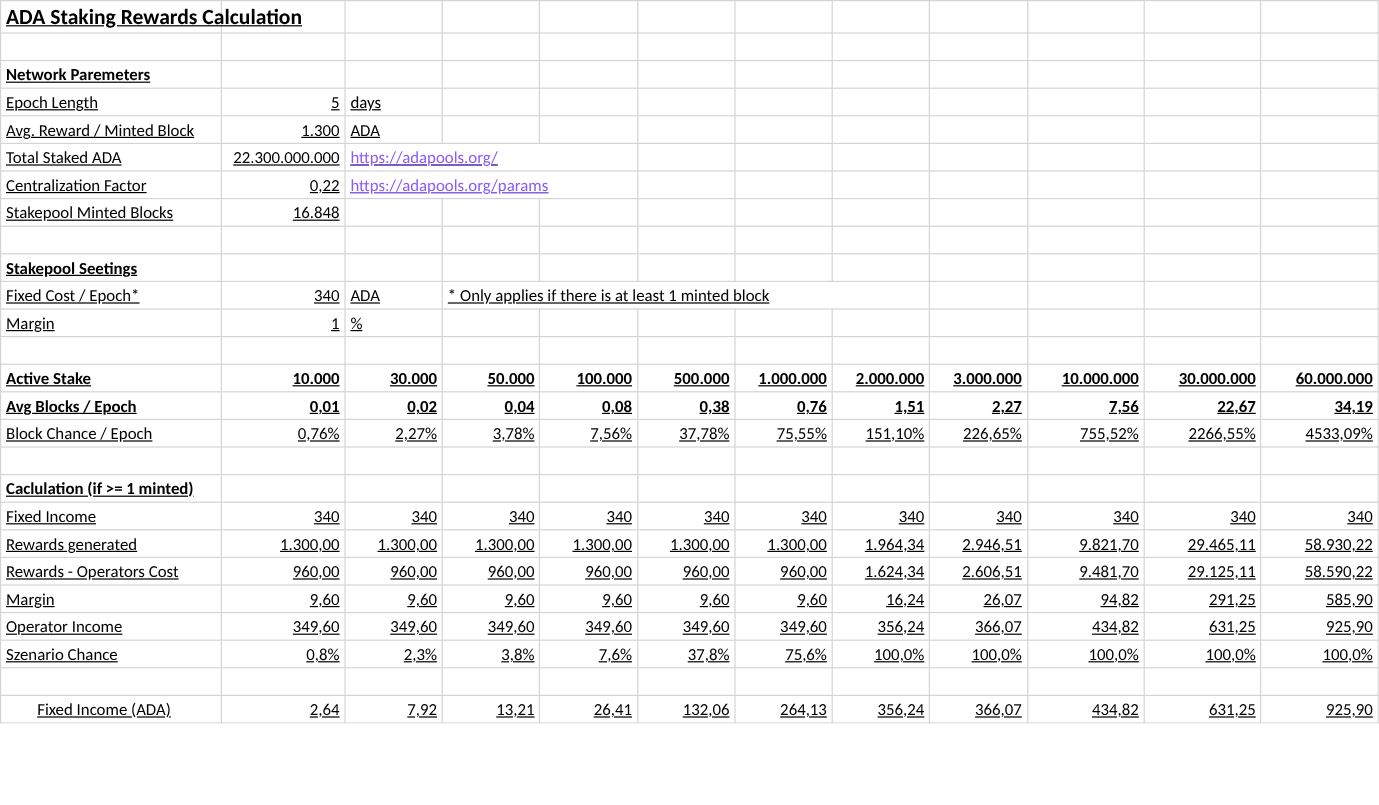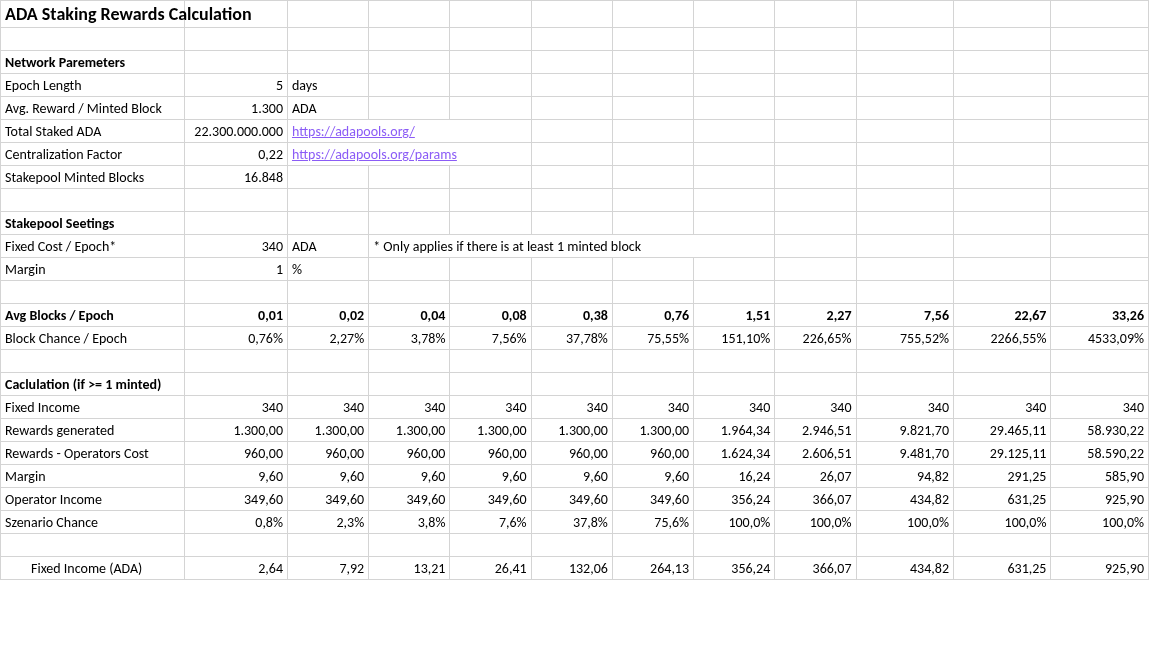--- a/index.html
+++ b/index.html
@@ -7,20 +7,21 @@
     font-size: 14px;
     color: #000;
     margin: 0;
     padding: 0;
     background: #fff;
   }
   table {
     border-collapse: collapse;
     width: 1149px;
     table-layout: fixed;
+    text-decoration: underline;
   }
   td {
     border: 1px solid #d4d4d4;
     padding: 2px 4px;
     height: 18px;
     overflow: visible;
     white-space: nowrap;
     vertical-align: bottom;
   }
   .c0 { width: 170px; }
@@ -229,32 +230,46 @@
         <td></td>
         <td></td>
         <td></td>
         <td></td>
         <td></td>
         <td></td>
         <td></td>
       </tr>
 
 <tr class="bold">
+  <td>Active Stake</td>
+  <td class="num">10.000</td>
+  <td class="num">30.000</td>
+  <td class="num">50.000</td>
+  <td class="num">100.000</td>
+  <td class="num">500.000</td>
+  <td class="num">1.000.000</td>
+  <td class="num">2.000.000</td>
+  <td class="num">3.000.000</td>
+  <td class="num">10.000.000</td>
+  <td class="num">30.000.000</td>
+  <td class="num">60.000.000</td>
+</tr>
+<tr class="bold">
   <td>Avg Blocks / Epoch</td>
   <td class="num">0,01</td>
   <td class="num">0,02</td>
   <td class="num">0,04</td>
   <td class="num">0,08</td>
   <td class="num">0,38</td>
   <td class="num">0,76</td>
   <td class="num">1,51</td>
   <td class="num">2,27</td>
   <td class="num">7,56</td>
   <td class="num">22,67</td>
-  <td class="num">33,26</td>
+  <td class="num">34,19</td>
 </tr>
 <tr>
   <td>Block Chance / Epoch</td>
   <td class="num">0,76%</td>
   <td class="num">2,27%</td>
   <td class="num">3,78%</td>
   <td class="num">7,56%</td>
   <td class="num">37,78%</td>
   <td class="num">75,55%</td>
   <td class="num">151,10%</td>

